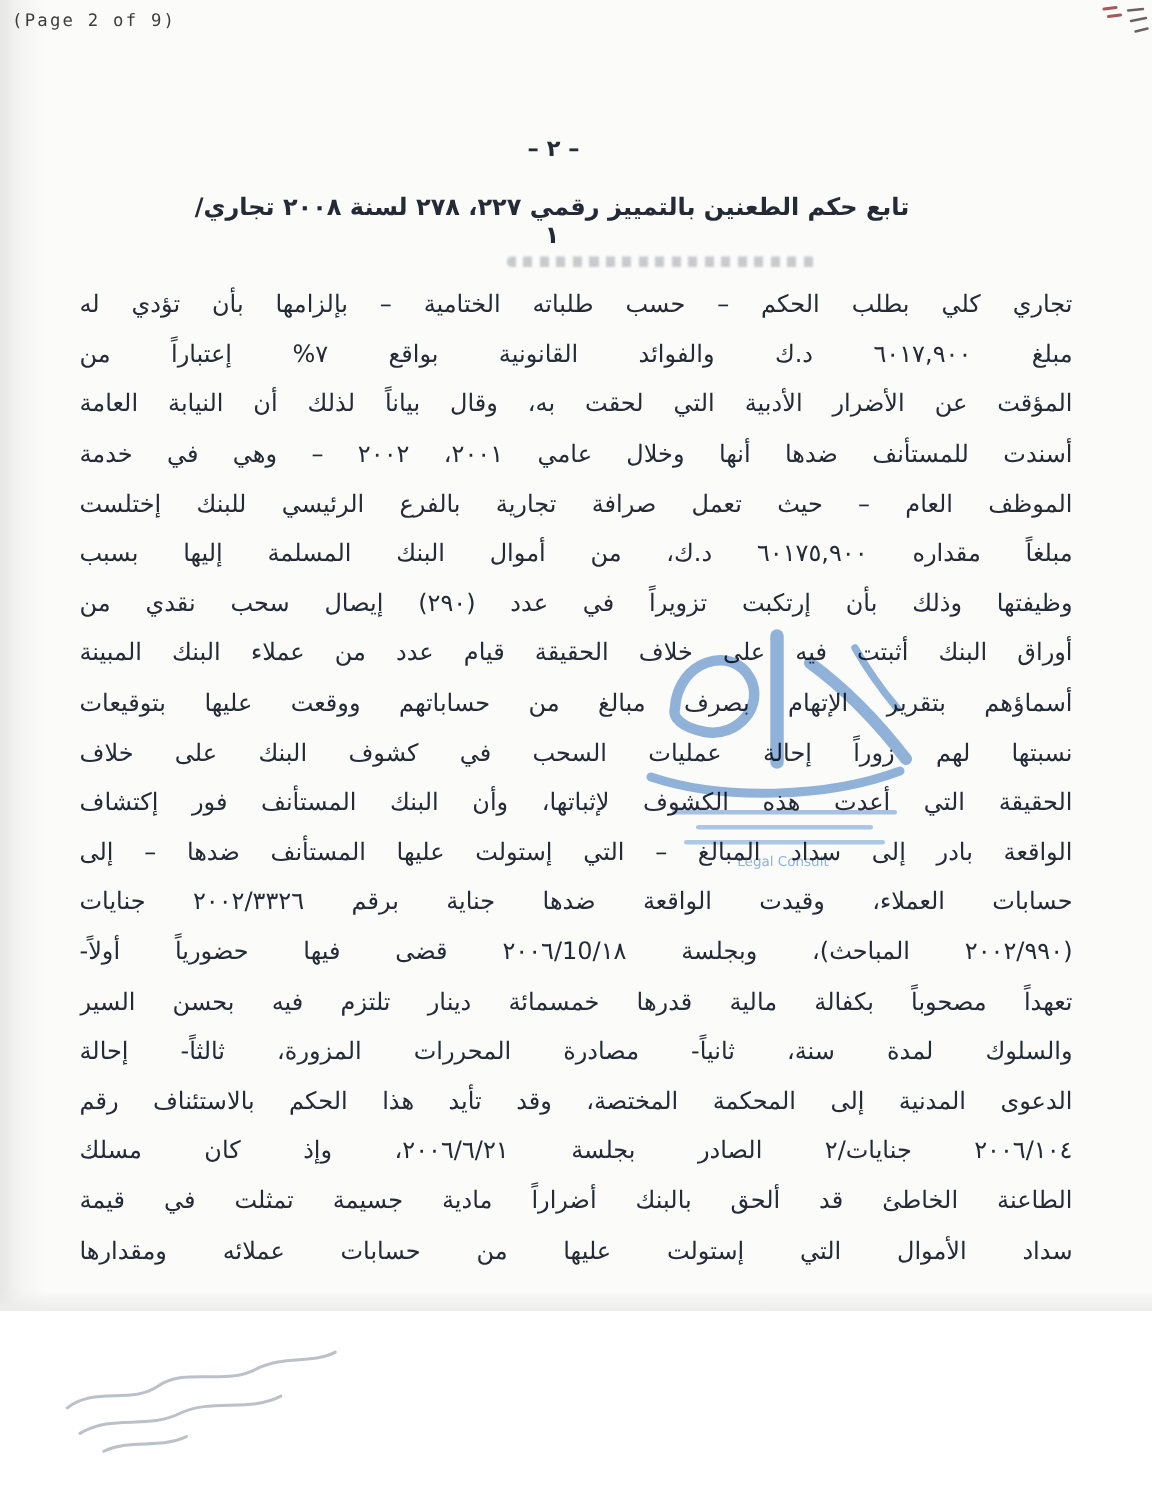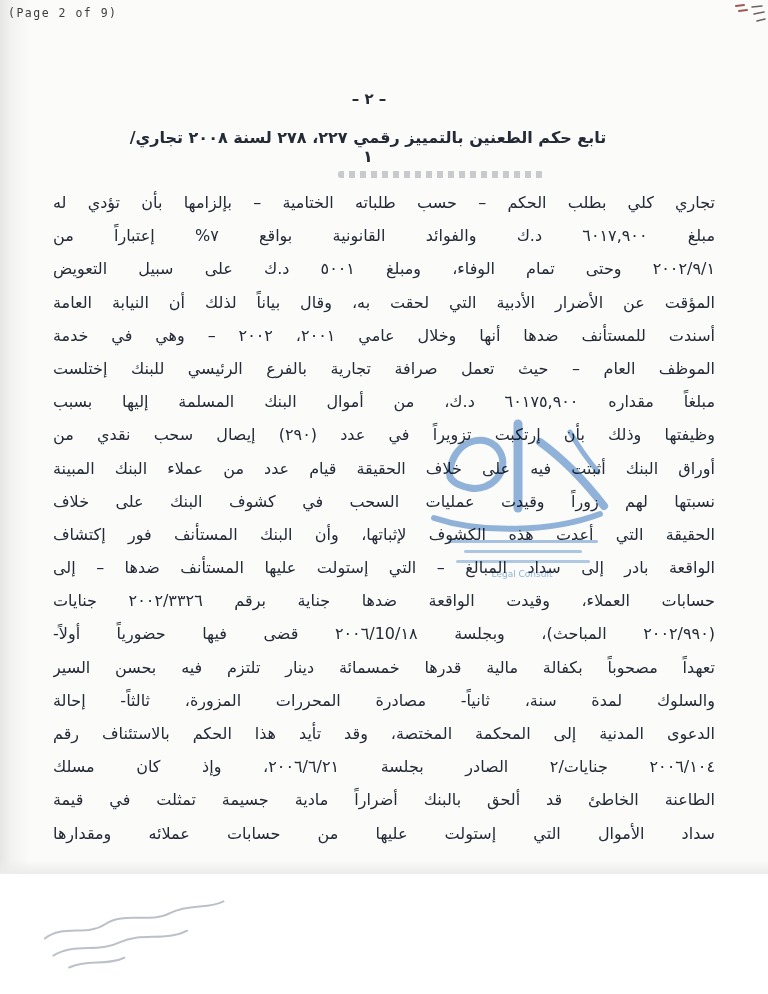--- a/index.html
+++ b/index.html
@@ -103,28 +103,28 @@
 
   <div class="page-number">– ٢ –</div>
 
   <div class="doc-title">تابع حكم الطعنين بالتمييز رقمي ٢٢٧، ٢٧٨ لسنة ٢٠٠٨ تجاري/١</div>
 
   <div class="faint-row"></div>
 
   <div class="body-text">
     <div class="line">تجاري كلي بطلب الحكم – حسب طلباته الختامية – بإلزامها بأن تؤدي له</div>
     <div class="line">مبلغ ٦٠١٧,٩٠٠ د.ك والفوائد القانونية بواقع ٧% إعتباراً من</div>
-    <div class="line">٢٠٠٢/٩/١ وحتى تمام الوفاء، ومبلغ ٥٠٠١ د.ك على سبيل التعويض</div>
     <div class="line">المؤقت عن الأضرار الأدبية التي لحقت به، وقال بياناً لذلك أن النيابة العامة</div>
     <div class="line">أسندت للمستأنف ضدها أنها وخلال عامي ٢٠٠١، ٢٠٠٢ – وهي في خدمة</div>
     <div class="line">الموظف العام – حيث تعمل صرافة تجارية بالفرع الرئيسي للبنك إختلست</div>
     <div class="line">مبلغاً مقداره ٦٠١٧٥,٩٠٠ د.ك، من أموال البنك المسلمة إليها بسبب</div>
     <div class="line">وظيفتها وذلك بأن إرتكبت تزويراً في عدد (٢٩٠) إيصال سحب نقدي من</div>
     <div class="line">أوراق البنك أثبتت فيه على خلاف الحقيقة قيام عدد من عملاء البنك المبينة</div>
-    <div class="line">نسبتها لهم زوراً وقيدت عمليات السحب في كشوف البنك على خلاف</div>
+    <div class="line">أسماؤهم بتقرير الإتهام بصرف مبالغ من حساباتهم ووقعت عليها بتوقيعات</div>
+    <div class="line">نسبتها لهم زوراً إحالة عمليات السحب في كشوف البنك على خلاف</div>
     <div class="line">الحقيقة التي أعدت هذه الكشوف لإثباتها، وأن البنك المستأنف فور إكتشاف</div>
     <div class="line">الواقعة بادر إلى سداد المبالغ – التي إستولت عليها المستأنف ضدها – إلى</div>
     <div class="line">حسابات العملاء، وقيدت الواقعة ضدها جناية برقم ٢٠٠٢/٣٣٢٦ جنايات</div>
     <div class="line">(٢٠٠٢/٩٩٠ المباحث)، وبجلسة ٢٠٠٦/10/١٨ قضى فيها حضورياً أولاً-</div>
     <div class="line">تعهداً مصحوباً بكفالة مالية قدرها خمسمائة دينار تلتزم فيه بحسن السير</div>
     <div class="line">والسلوك لمدة سنة، ثانياً- مصادرة المحررات المزورة، ثالثاً- إحالة</div>
     <div class="line">الدعوى المدنية إلى المحكمة المختصة، وقد تأيد هذا الحكم بالاستئناف رقم</div>
     <div class="line">٢٠٠٦/١٠٤ جنايات/٢ الصادر بجلسة ٢٠٠٦/٦/٢١، وإذ كان مسلك</div>
     <div class="line">الطاعنة الخاطئ قد ألحق بالبنك أضراراً مادية جسيمة تمثلت في قيمة</div>
     <div class="line">سداد الأموال التي إستولت عليها من حسابات عملائه ومقدارها</div>

